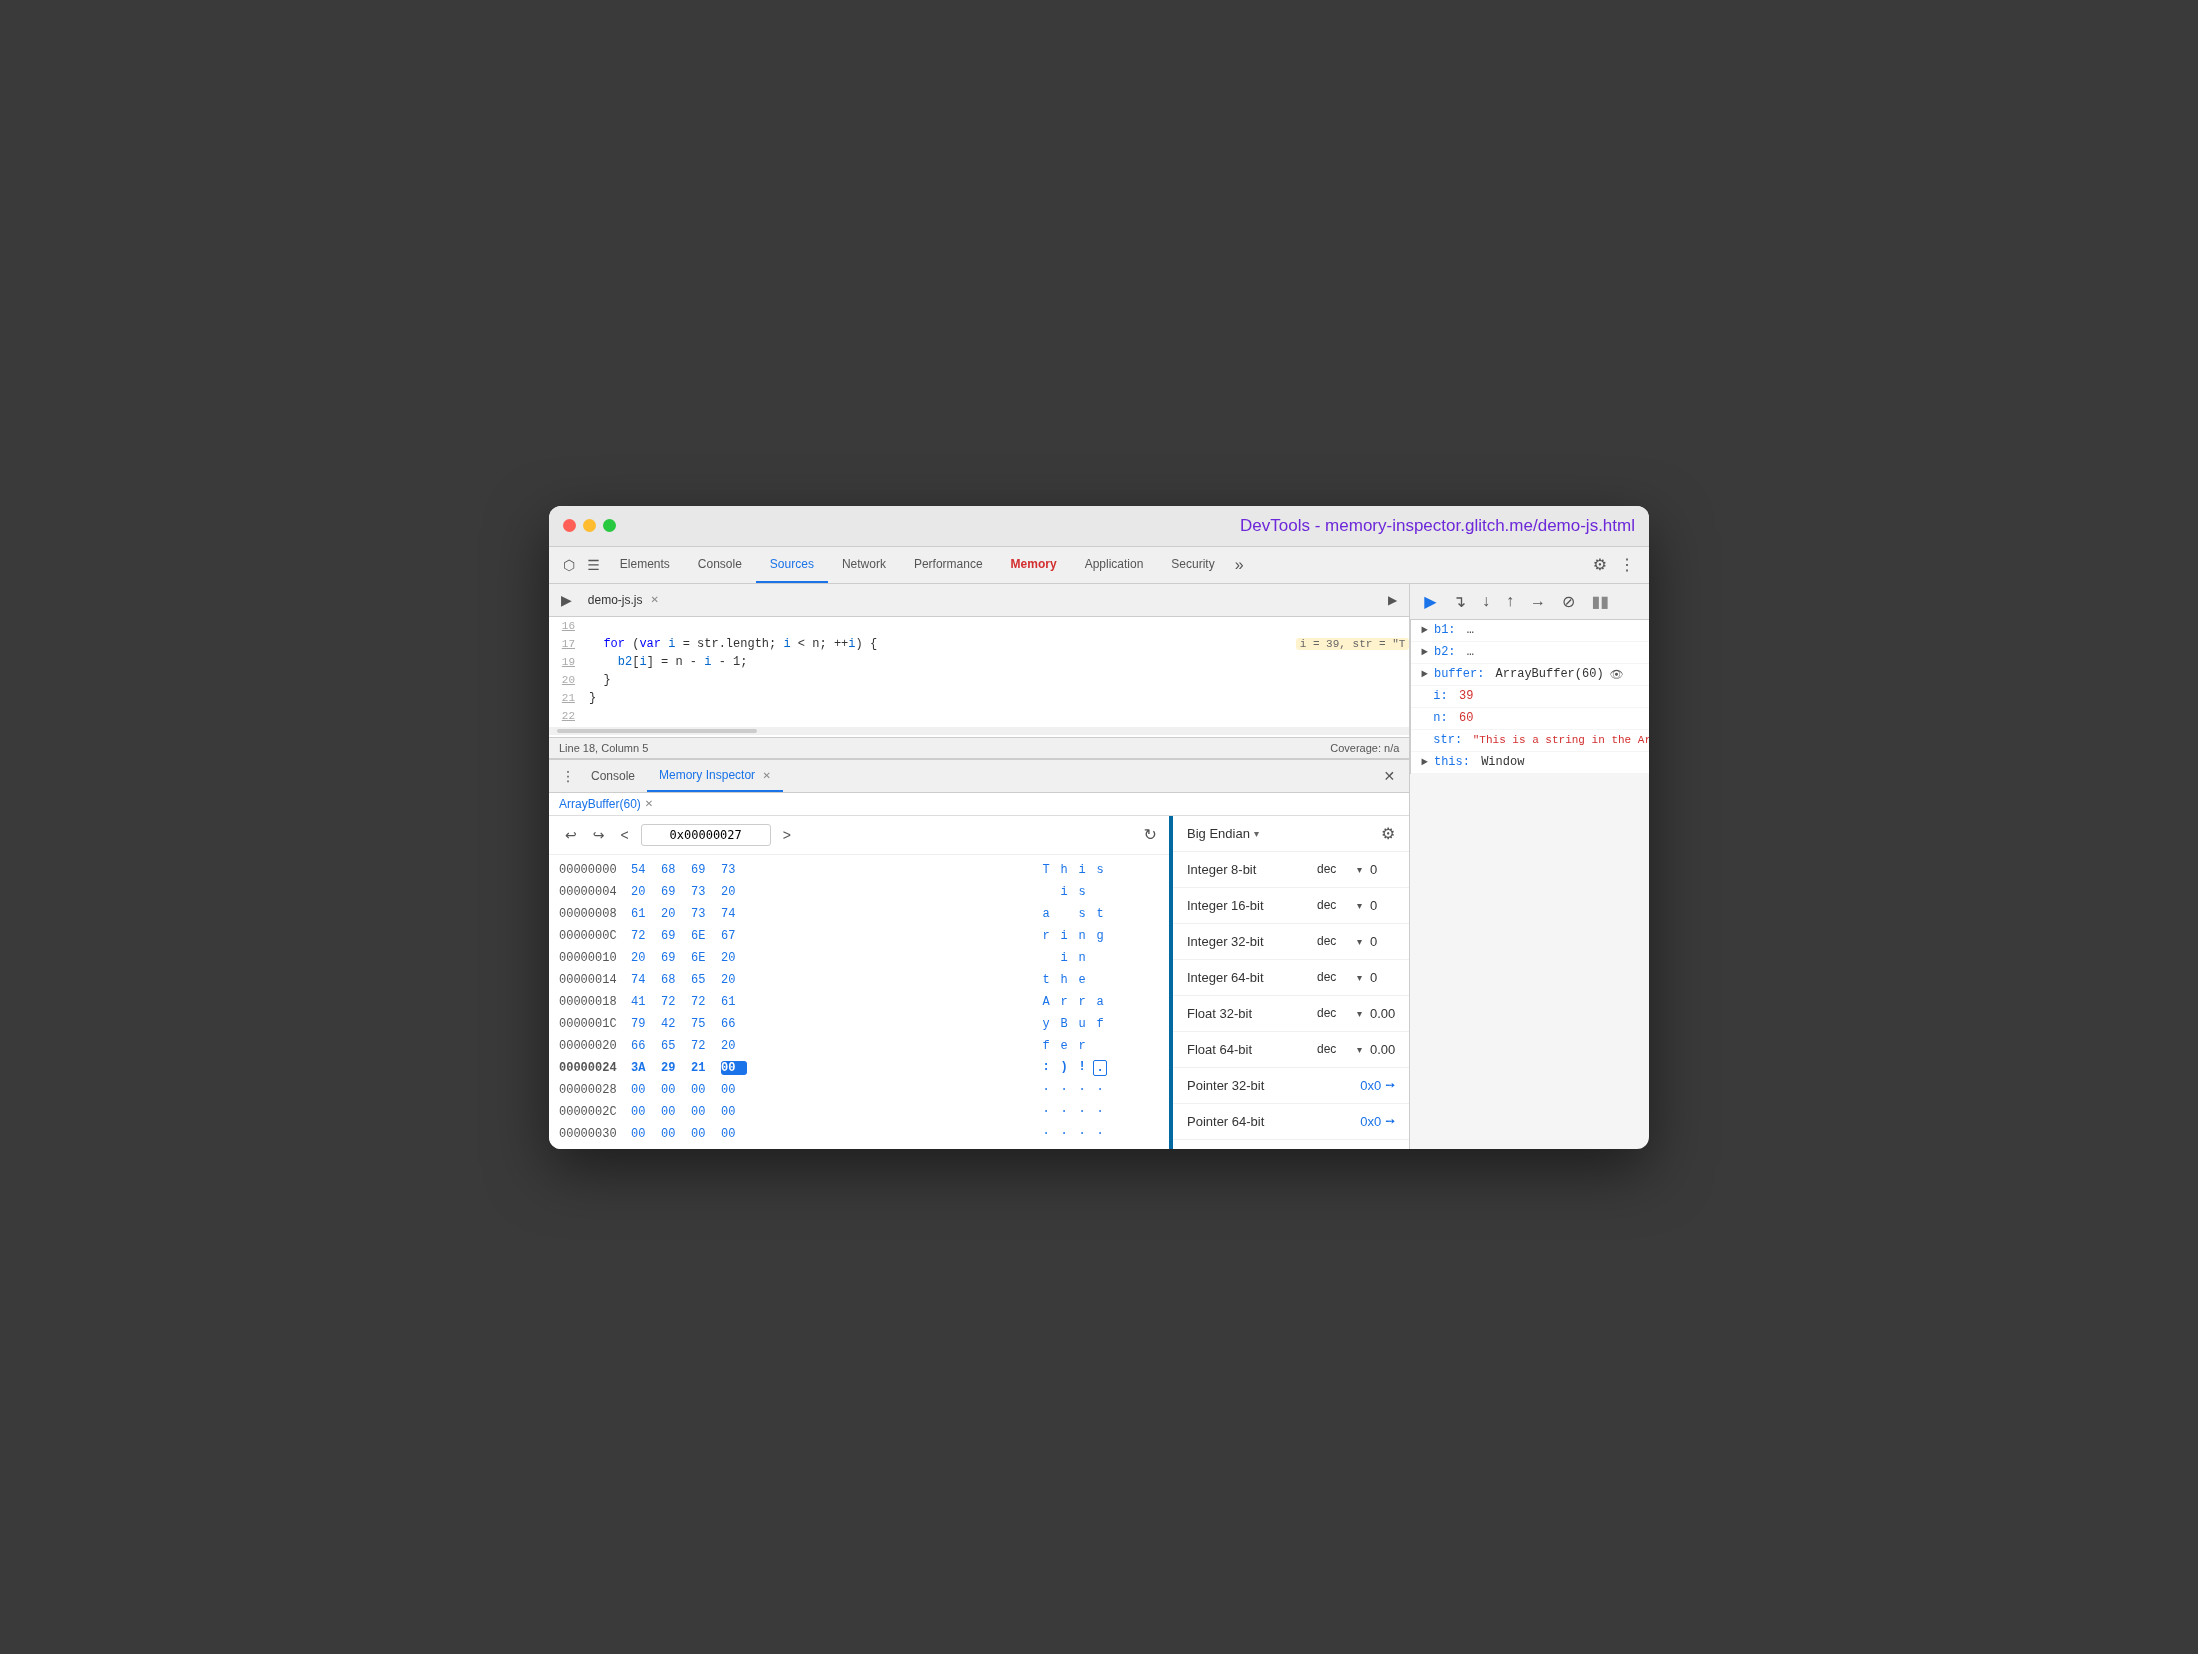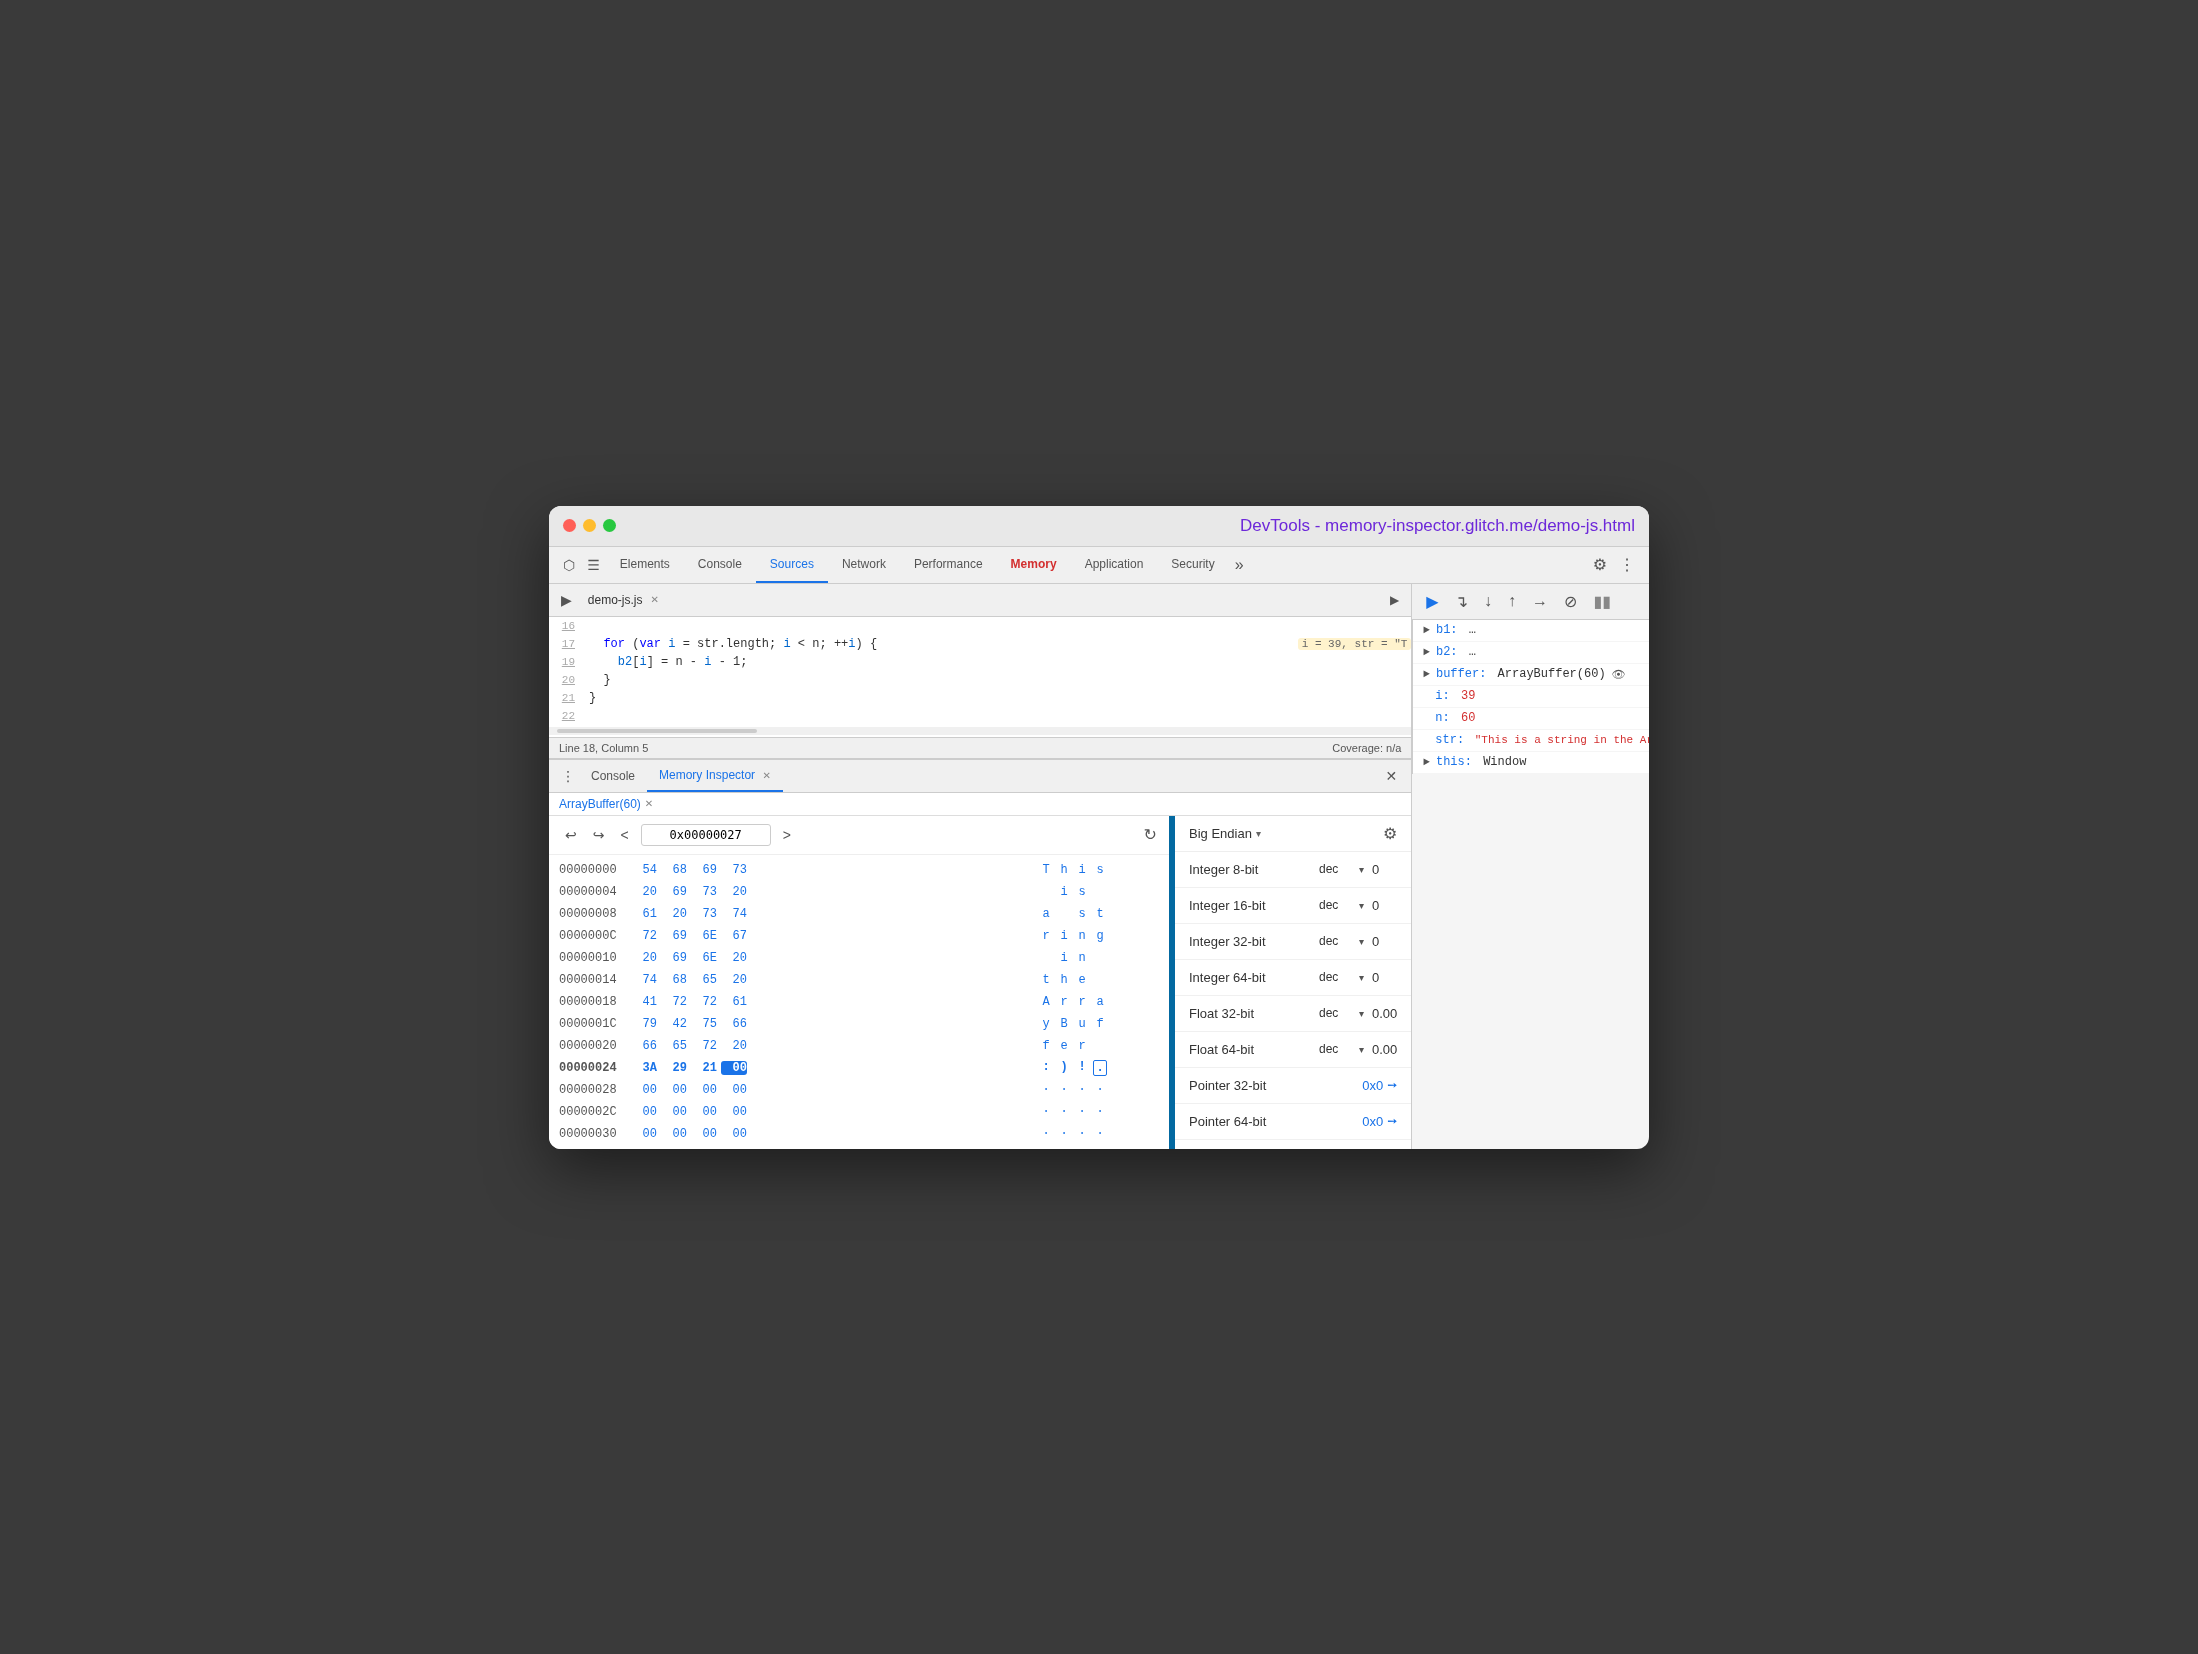--- a/index.html
+++ b/index.html
@@ -254,21 +254,21 @@
       width: 72px;
       flex-shrink: 0;
     }
     .hex-bytes {
       display: flex;
       gap: 4px;
       flex: 1;
     }
     .hex-byte {
       width: 26px;
-      text-align: right;
+      text-align: left;
       color: #1a73e8;
     }
     .hex-byte.selected {
       background: #1a73e8;
       color: #fff;
       border-radius: 3px;
     }
     .hex-ascii {
       display: flex;
       gap: 4px;
@@ -278,21 +278,21 @@
     .hex-char {
       width: 14px;
       text-align: center;
       color: #1a73e8;
     }
 
     
     .value-panel {
       flex: 1;
       background: #fff;
-      border-left: 6px solid #0369a1;
+      border-left: 4px solid #0369a1;
       padding: 0;
     }
     .value-header {
       display: flex;
       align-items: center;
       padding: 8px 14px;
       border-bottom: 1px solid #eee;
       gap: 6px;
     }
     .endian-select {

